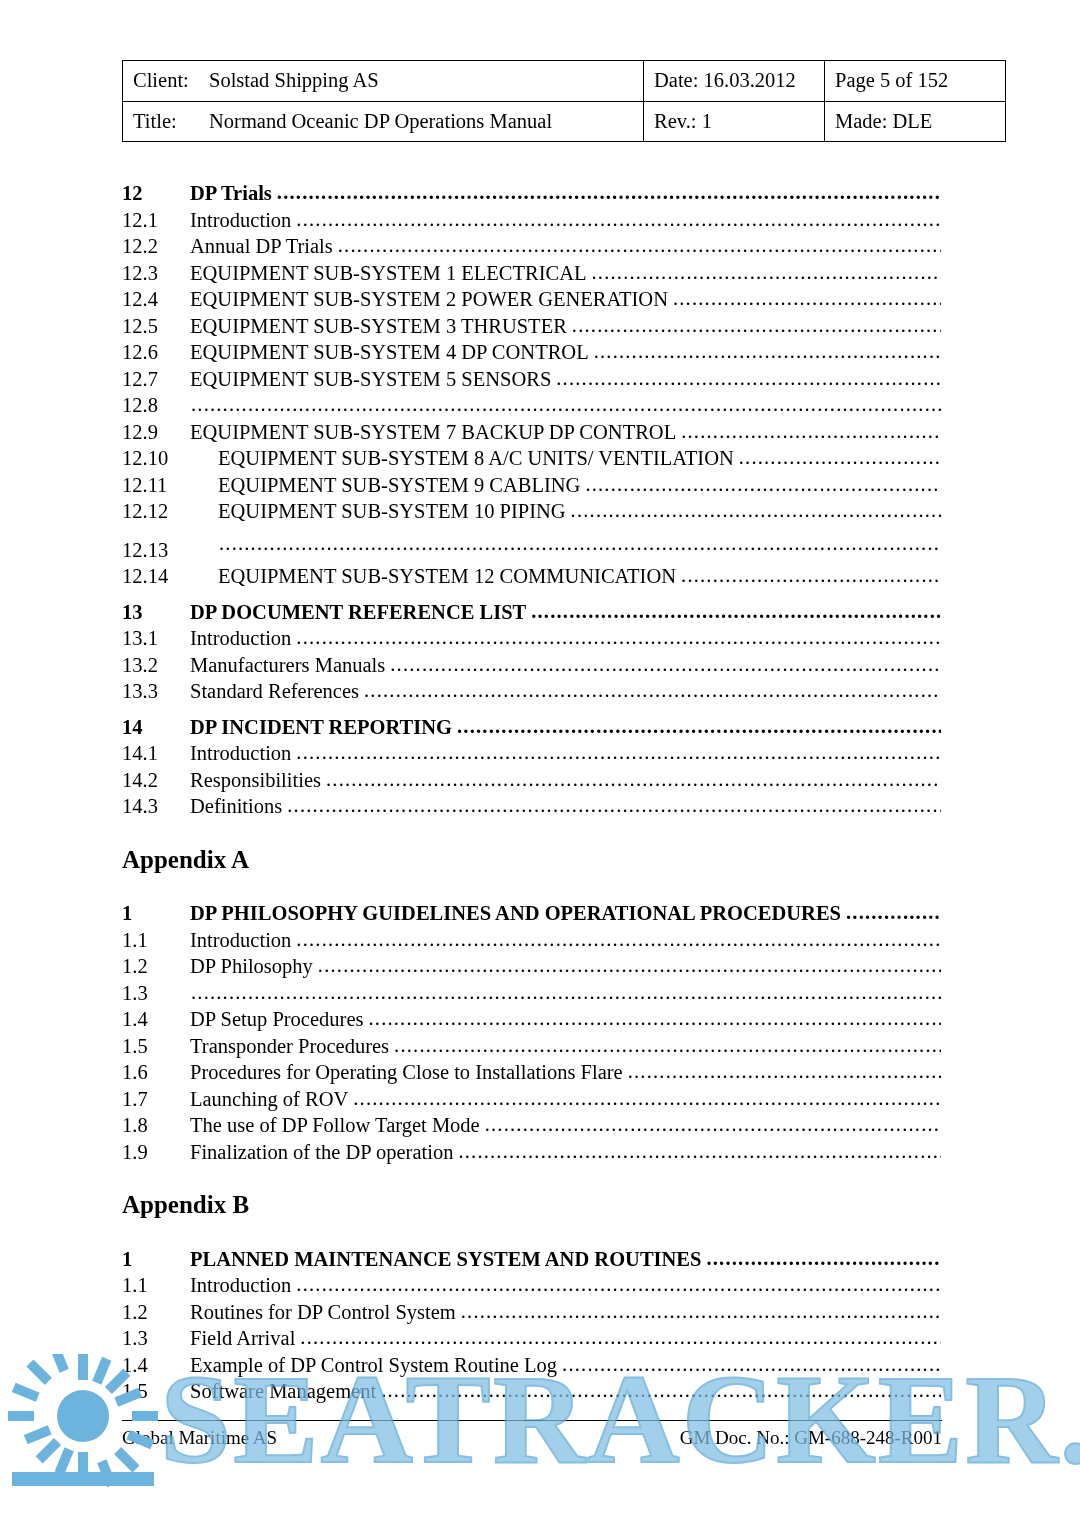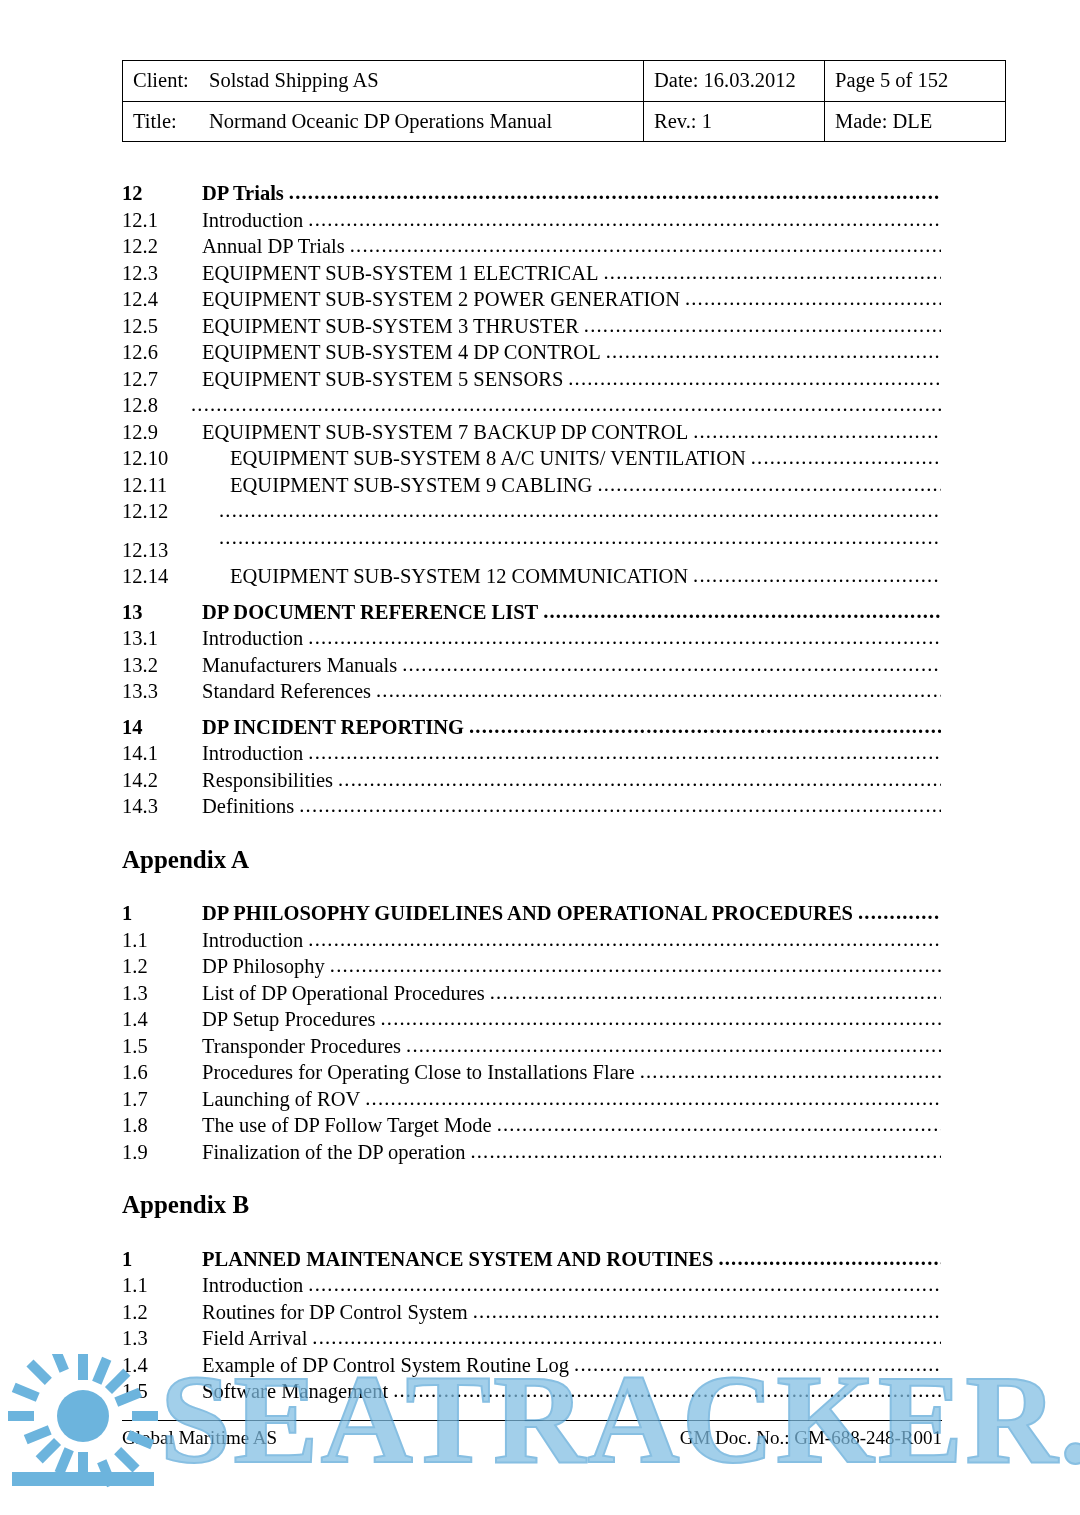--- a/index.html
+++ b/index.html
@@ -49,34 +49,33 @@
 
   
   .toc {
     position: absolute;
     left: 122px;
     top: 180px;
     width: 820px;
   }
   .toc-row {
     display: flex;
-    align-items: flex-start;
+    align-items: center;
     font-size: 20.5px;
     line-height: 26.5px;
     white-space: nowrap;
   }
   .toc-row .num {
     width: 68px;
     flex: 0 0 68px;
   }
   .toc-row.l2 .num { width: 68px; flex: 0 0 68px; }
   .toc-row .title {
     flex: 0 0 auto;
     padding-right: 4px;
-    margin-left: 12px;
   }
   .toc-row .dots {
     flex: 1 1 auto;
     overflow: hidden;
     white-space: nowrap;
     margin: 0 1px;
     letter-spacing: 1.2px;
     font-size: 20.5px;
     position: relative;
     top: -1px;
@@ -238,20 +237,21 @@
           <span class="page">139</span>
         </div>
         <div class="toc-row l2">
           <span class="num" style="width: 96px; flex: 0 0 96px;">12.11</span>
           <span class="title">EQUIPMENT SUB-SYSTEM 9 CABLING</span>
           <span class="dots">........................................................................................................................................................................................................</span>
           <span class="page">140</span>
         </div>
         <div class="toc-row l2">
           <span class="num" style="width: 96px; flex: 0 0 96px;">12.12</span>
+          <span class="title">EQUIPMENT SUB-SYSTEM 10 PIPING</span>
           <span class="dots">........................................................................................................................................................................................................</span>
           <span class="page">141</span>
         </div>
         <div class="toc-row l2">
           <span class="num" style="width: 96px; flex: 0 0 96px; margin-top: 12px;">12.13</span>
           <span class="dots">........................................................................................................................................................................................................</span>
           <span class="page">142</span>
         </div>
         <div class="toc-row l2">
           <span class="num" style="width: 96px; flex: 0 0 96px;">12.14</span>
@@ -327,21 +327,20 @@
           <span class="page">2</span>
         </div>
         <div class="toc-row l2">
           <span class="num">1.2</span>
           <span class="title">DP Philosophy</span>
           <span class="dots">........................................................................................................................................................................................................</span>
           <span class="page">2</span>
         </div>
         <div class="toc-row l2">
           <span class="num">1.3</span>
-          <span class="title">List of DP Operational Procedures</span>
           <span class="dots">........................................................................................................................................................................................................</span>
           <span class="page">2</span>
         </div>
         <div class="toc-row l2">
           <span class="num">1.4</span>
           <span class="title">DP Setup Procedures</span>
           <span class="dots">........................................................................................................................................................................................................</span>
           <span class="page">10</span>
         </div>
         <div class="toc-row l2">

